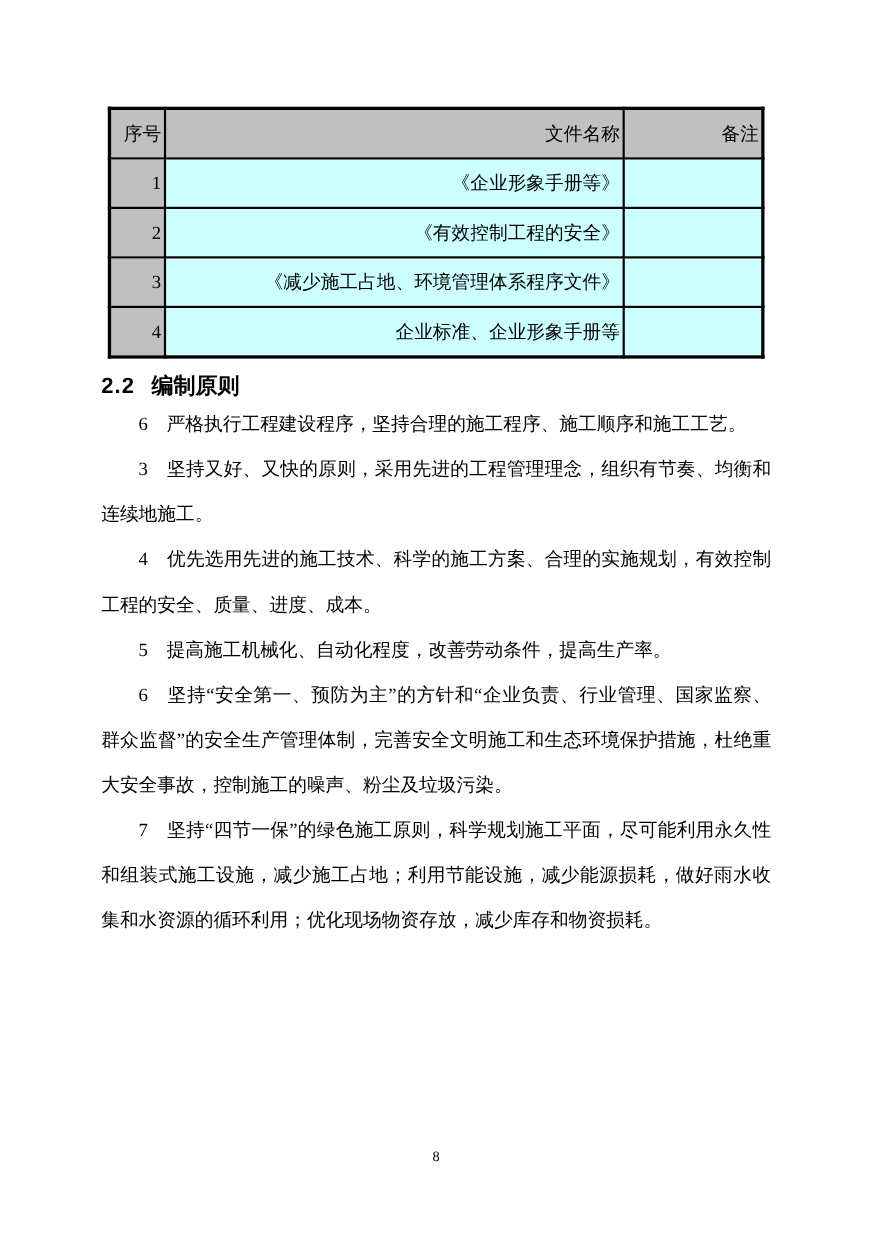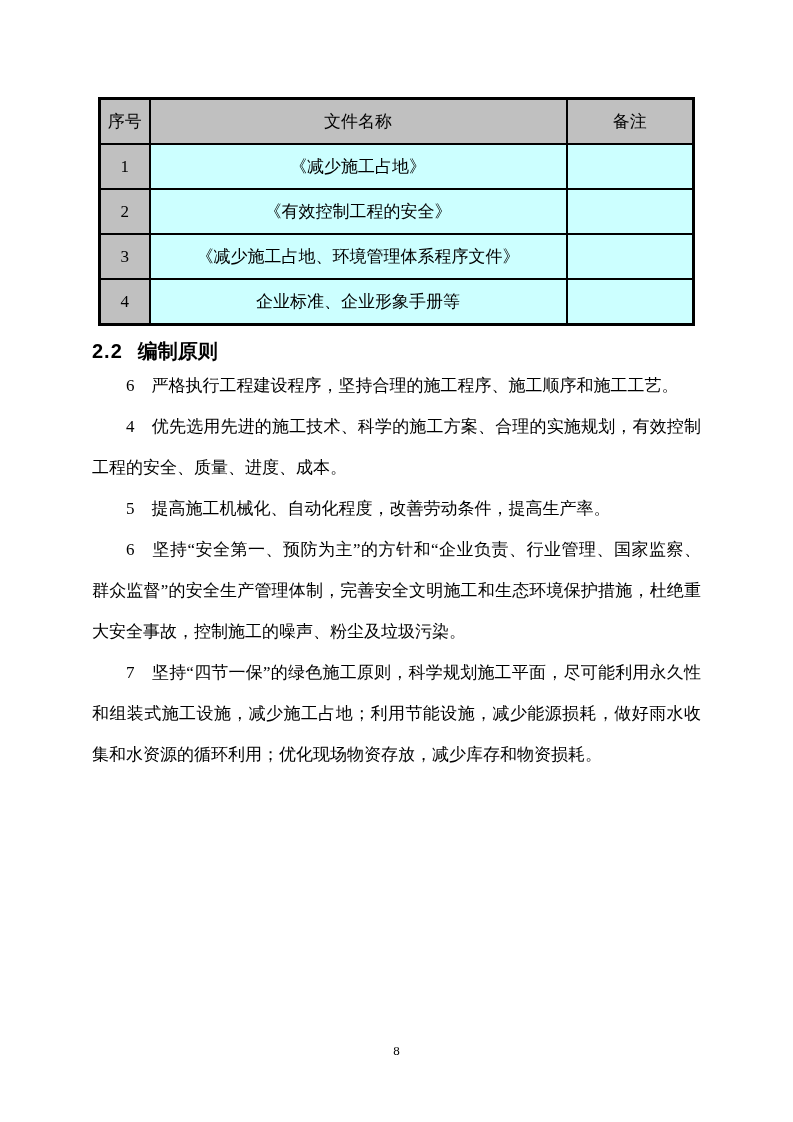--- a/index.html
+++ b/index.html
@@ -29,21 +29,21 @@
     table-layout:fixed;
     width:594px;
     margin-left:6px;
     border:3px solid var(--border-color);
     font-size:17px;
   }
   .doc-table th,.doc-table td{
     border:2px solid var(--border-color);
     height:43px;
     padding:0 2px;
-    text-align:center;
+    text-align:right;
     vertical-align:middle;
     font-weight:normal;
     overflow:hidden;
   }
   .doc-table th{
     background:var(--header-bg);
   }
   .doc-table td.no-cell{
     background:var(--index-bg);
   }
@@ -99,21 +99,21 @@
     <thead>
       <tr>
         <th>序号</th>
         <th>文件名称</th>
         <th>备注</th>
       </tr>
     </thead>
     <tbody>
       <tr>
         <td class="no-cell">1</td>
-        <td class="name-cell">《减少施工占地》</td>
+        <td class="name-cell">《企业形象手册等》</td>
         <td class="note-cell"></td>
       </tr>
       <tr>
         <td class="no-cell">2</td>
         <td class="name-cell">《有效控制工程的安全》</td>
         <td class="note-cell"></td>
       </tr>
       <tr>
         <td class="no-cell">3</td>
         <td class="name-cell">《减少施工占地、环境管理体系程序文件》</td>
@@ -125,20 +125,21 @@
         <td class="note-cell"></td>
       </tr>
     </tbody>
   </table>
 
   <div class="heading">
     <span class="sec-num">2.2</span><span class="sec-title">编制原则</span>
   </div>
 
   <p class="body-para">6　严格执行工程建设程序，坚持合理的施工程序、施工顺序和施工工艺。</p>
+  <p class="body-para">3　坚持又好、又快的原则，采用先进的工程管理理念，组织有节奏、均衡和连续地施工。</p>
   <p class="body-para">4　优先选用先进的施工技术、科学的施工方案、合理的实施规划，有效控制工程的安全、质量、进度、成本。</p>
   <p class="body-para">5　提高施工机械化、自动化程度，改善劳动条件，提高生产率。</p>
   <p class="body-para">6　坚持“安全第一、预防为主”的方针和“企业负责、行业管理、国家监察、群众监督”的安全生产管理体制，完善安全文明施工和生态环境保护措施，杜绝重大安全事故，控制施工的噪声、粉尘及垃圾污染。</p>
   <p class="body-para">7　坚持“四节一保”的绿色施工原则，科学规划施工平面，尽可能利用永久性和组装式施工设施，减少施工占地；利用节能设施，减少能源损耗，做好雨水收集和水资源的循环利用；优化现场物资存放，减少库存和物资损耗。</p>
 
   <div class="page-number">8</div>
 
 </div>
 
 </body></html>

